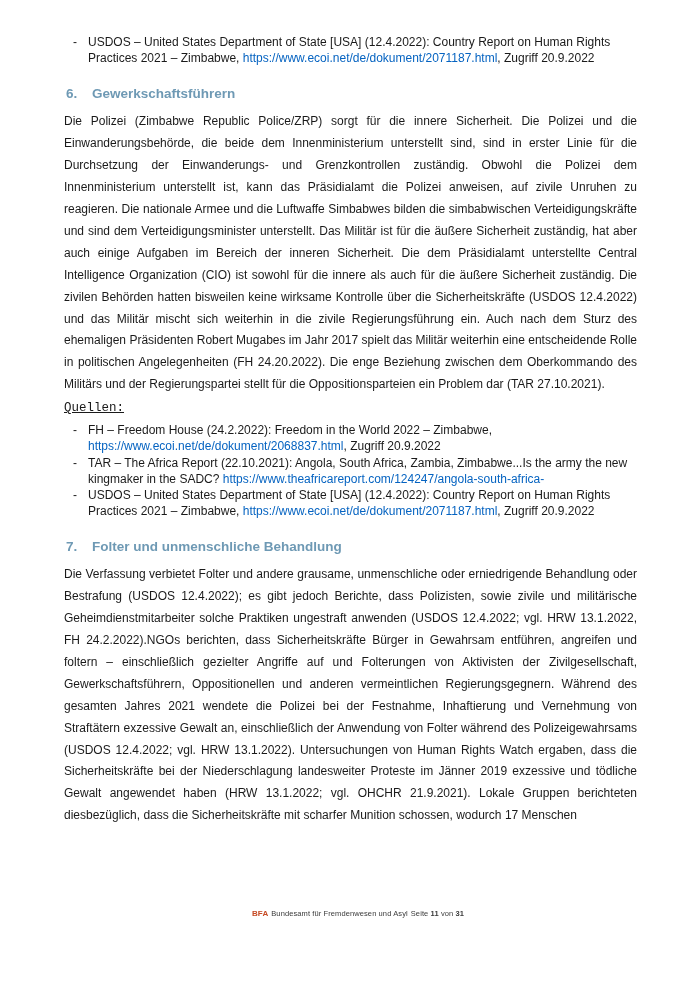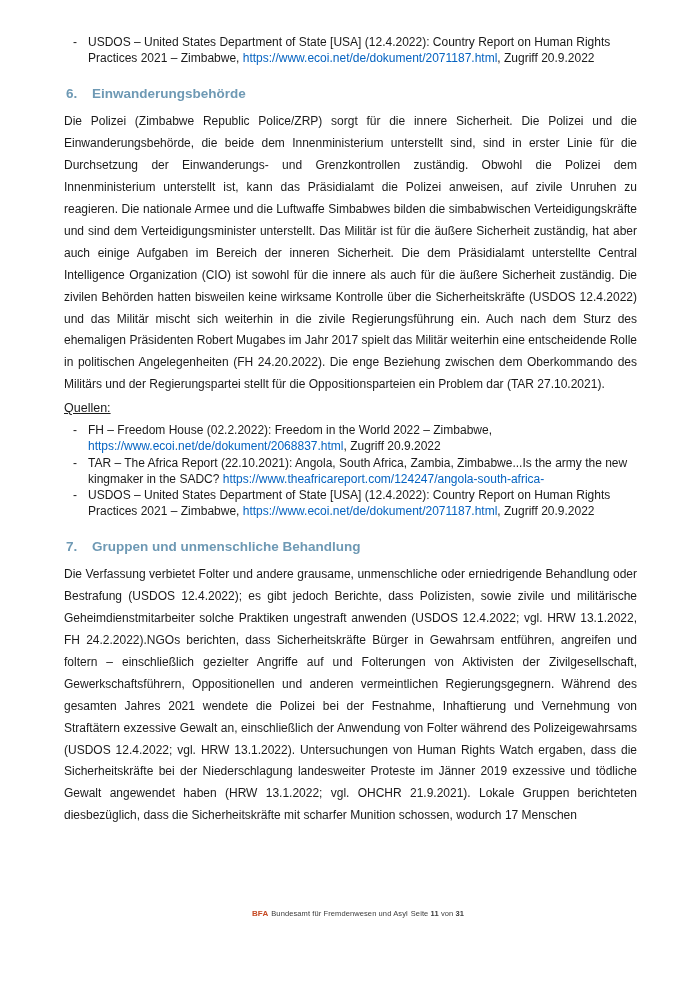--- a/index.html
+++ b/index.html
@@ -29,21 +29,21 @@
     color: var(--heading, #6e99b4);
     margin: 20px 0 0 2px;
   }
   .h-num { flex: 0 0 26px; }
   
   .body-text {
     font-size: 12px; line-height: 21.9px;
     text-align: justify;
     margin: 10px 0 0 0;
   }
-  .quellen { font-size: 12.5px; line-height: 21.9px; margin: 2px 0 2px 0; }
+  .quellen { font-size: 12.5px; line-height: 21.9px; margin: 2px 0 2px 0; font-family: Liberation Mono, monospace; }
   .quellen .u { text-decoration: underline; }
   .after-quellen { margin-top: 1px; }
   
   .footer {
     position: absolute; left: 16px; right: 0; bottom: 72px;
     text-align: center;
     font-size: 7.5px; color: #3a3a3a;
     letter-spacing: 0.1px;
   }
   .footer span { display: inline; }
@@ -58,45 +58,45 @@
 
   <ul class="src-list">
     <li>
       <span class="dash">-</span>
       <span class="li-text"><span>USDOS – United States Department of State [USA] (12.4.2022): Country Report on Human Rights Practices 2021 – Zimbabwe, </span><a class="link">https://www.ecoi.net/de/dokument/2071187.html</a><span>, Zugriff 20.9.2022</span></span>
     </li>
   </ul>
 
   <h2 class="heading">
     <span class="h-num">6.</span>
-    <span class="h-title">Einwanderungsbehörde</span>
+    <span class="h-title">Gewerkschaftsführern</span>
   </h2>
 
   <p class="body-text">Die Polizei (Zimbabwe Republic Police/ZRP) sorgt für die innere Sicherheit. Die Polizei und die Einwanderungsbehörde, die beide dem Innenministerium unterstellt sind, sind in erster Linie für die Durchsetzung der Einwanderungs- und Grenzkontrollen zuständig. Obwohl die Polizei dem Innenministerium unterstellt ist, kann das Präsidialamt die Polizei anweisen, auf zivile Unruhen zu reagieren. Die nationale Armee und die Luftwaffe Simbabwes bilden die simbabwischen Verteidigungskräfte und sind dem Verteidigungsminister unterstellt. Das Militär ist für die äußere Sicherheit zuständig, hat aber auch einige Aufgaben im Bereich der inneren Sicherheit. Die dem Präsidialamt unterstellte Central Intelligence Organization (CIO) ist sowohl für die innere als auch für die äußere Sicherheit zuständig. Die zivilen Behörden hatten bisweilen keine wirksame Kontrolle über die Sicherheitskräfte (USDOS 12.4.2022) und das Militär mischt sich weiterhin in die zivile Regierungsführung ein. Auch nach dem Sturz des ehemaligen Präsidenten Robert Mugabes im Jahr 2017 spielt das Militär weiterhin eine entscheidende Rolle in politischen Angelegenheiten (FH 24.20.2022). Die enge Beziehung zwischen dem Oberkommando des Militärs und der Regierungspartei stellt für die Oppositionsparteien ein Problem dar (TAR 27.10.2021).</p>
 
   <p class="quellen"><span class="u">Quellen:</span></p>
 
   <ul class="src-list after-quellen">
     <li>
       <span class="dash">-</span>
-      <span class="li-text"><span>FH – Freedom House (02.2.2022): Freedom in the World 2022 – Zimbabwe, </span><a class="link">https://www.ecoi.net/de/dokument/2068837.html</a><span>, Zugriff 20.9.2022</span></span>
+      <span class="li-text"><span>FH – Freedom House (24.2.2022): Freedom in the World 2022 – Zimbabwe, </span><a class="link">https://www.ecoi.net/de/dokument/2068837.html</a><span>, Zugriff 20.9.2022</span></span>
     </li>
     <li>
       <span class="dash">-</span>
       <span class="li-text"><span>TAR – The Africa Report (22.10.2021): Angola, South Africa, Zambia, Zimbabwe...Is the army the new kingmaker in the SADC? </span><a class="link">https://www.theafricareport.com/124247/angola-south-africa-</a><span></span></span>
     </li>
     <li>
       <span class="dash">-</span>
       <span class="li-text"><span>USDOS – United States Department of State [USA] (12.4.2022): Country Report on Human Rights Practices 2021 – Zimbabwe, </span><a class="link">https://www.ecoi.net/de/dokument/2071187.html</a><span>, Zugriff 20.9.2022</span></span>
     </li>
   </ul>
 
   <h2 class="heading">
     <span class="h-num">7.</span>
-    <span class="h-title">Gruppen und unmenschliche Behandlung</span>
+    <span class="h-title">Folter und unmenschliche Behandlung</span>
   </h2>
 
   <p class="body-text">Die Verfassung verbietet Folter und andere grausame, unmenschliche oder erniedrigende Behandlung oder Bestrafung (USDOS 12.4.2022); es gibt jedoch Berichte, dass Polizisten, sowie zivile und militärische Geheimdienstmitarbeiter solche Praktiken ungestraft anwenden (USDOS 12.4.2022; vgl. HRW 13.1.2022, FH 24.2.2022).NGOs berichten, dass Sicherheitskräfte Bürger in Gewahrsam entführen, angreifen und foltern – einschließlich gezielter Angriffe auf und Folterungen von Aktivisten der Zivilgesellschaft, Gewerkschaftsführern, Oppositionellen und anderen vermeintlichen Regierungsgegnern. Während des gesamten Jahres 2021 wendete die Polizei bei der Festnahme, Inhaftierung und Vernehmung von Straftätern exzessive Gewalt an, einschließlich der Anwendung von Folter während des Polizeigewahrsams (USDOS 12.4.2022; vgl. HRW 13.1.2022). Untersuchungen von Human Rights Watch ergaben, dass die Sicherheitskräfte bei der Niederschlagung landesweiter Proteste im Jänner 2019 exzessive und tödliche Gewalt angewendet haben (HRW 13.1.2022; vgl. OHCHR 21.9.2021). Lokale Gruppen berichteten diesbezüglich, dass die Sicherheitskräfte mit scharfer Munition schossen, wodurch 17 Menschen</p>
 
   <div class="footer">
     <span class="bfa">BFA</span><span>Bundesamt für Fremdenwesen und Asyl</span><span class="sep">Seite</span>&nbsp;<span class="bold">11</span>&nbsp;<span>von</span>&nbsp;<span class="bold">31</span>
   </div>
 
 </div>
 

